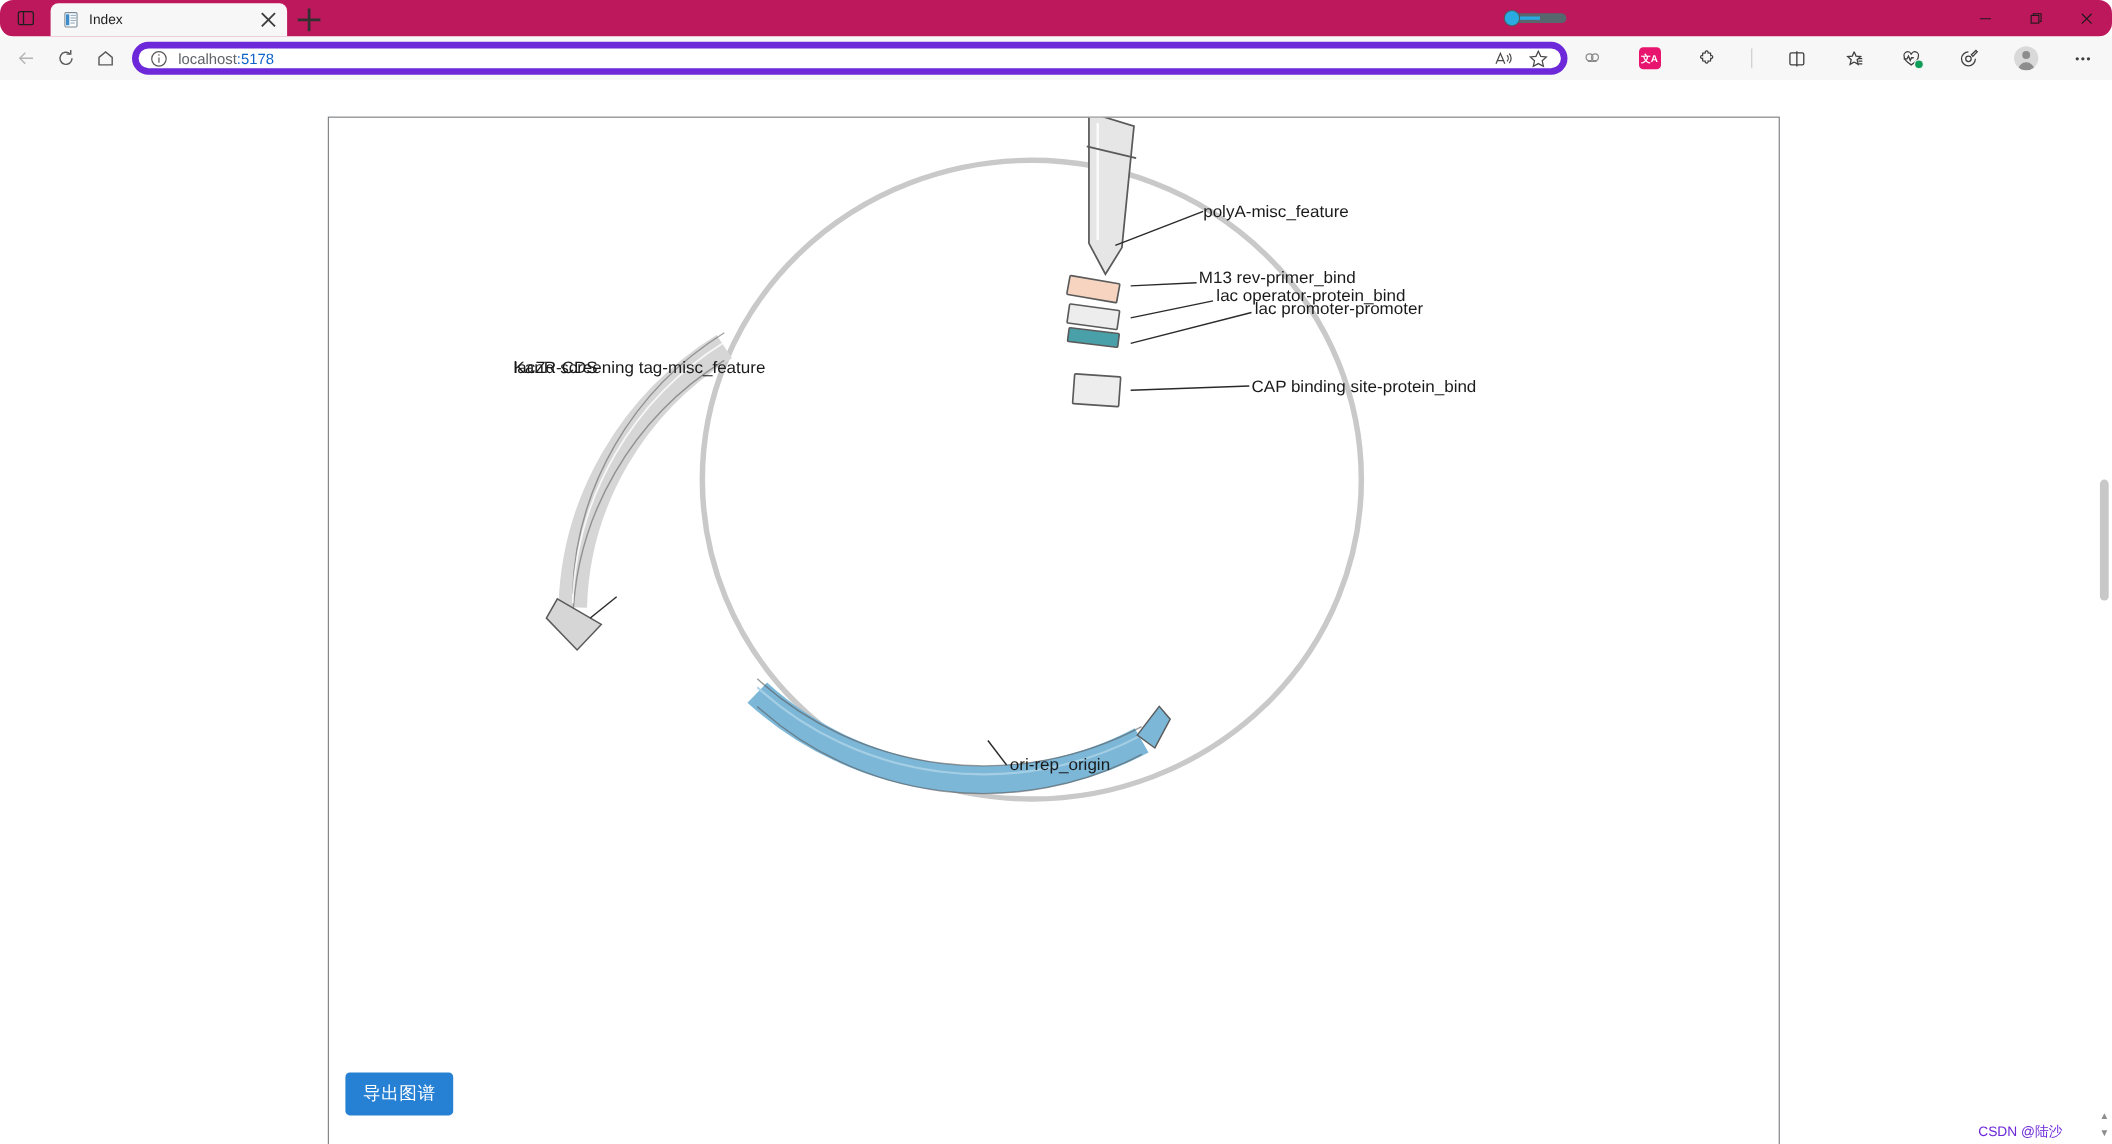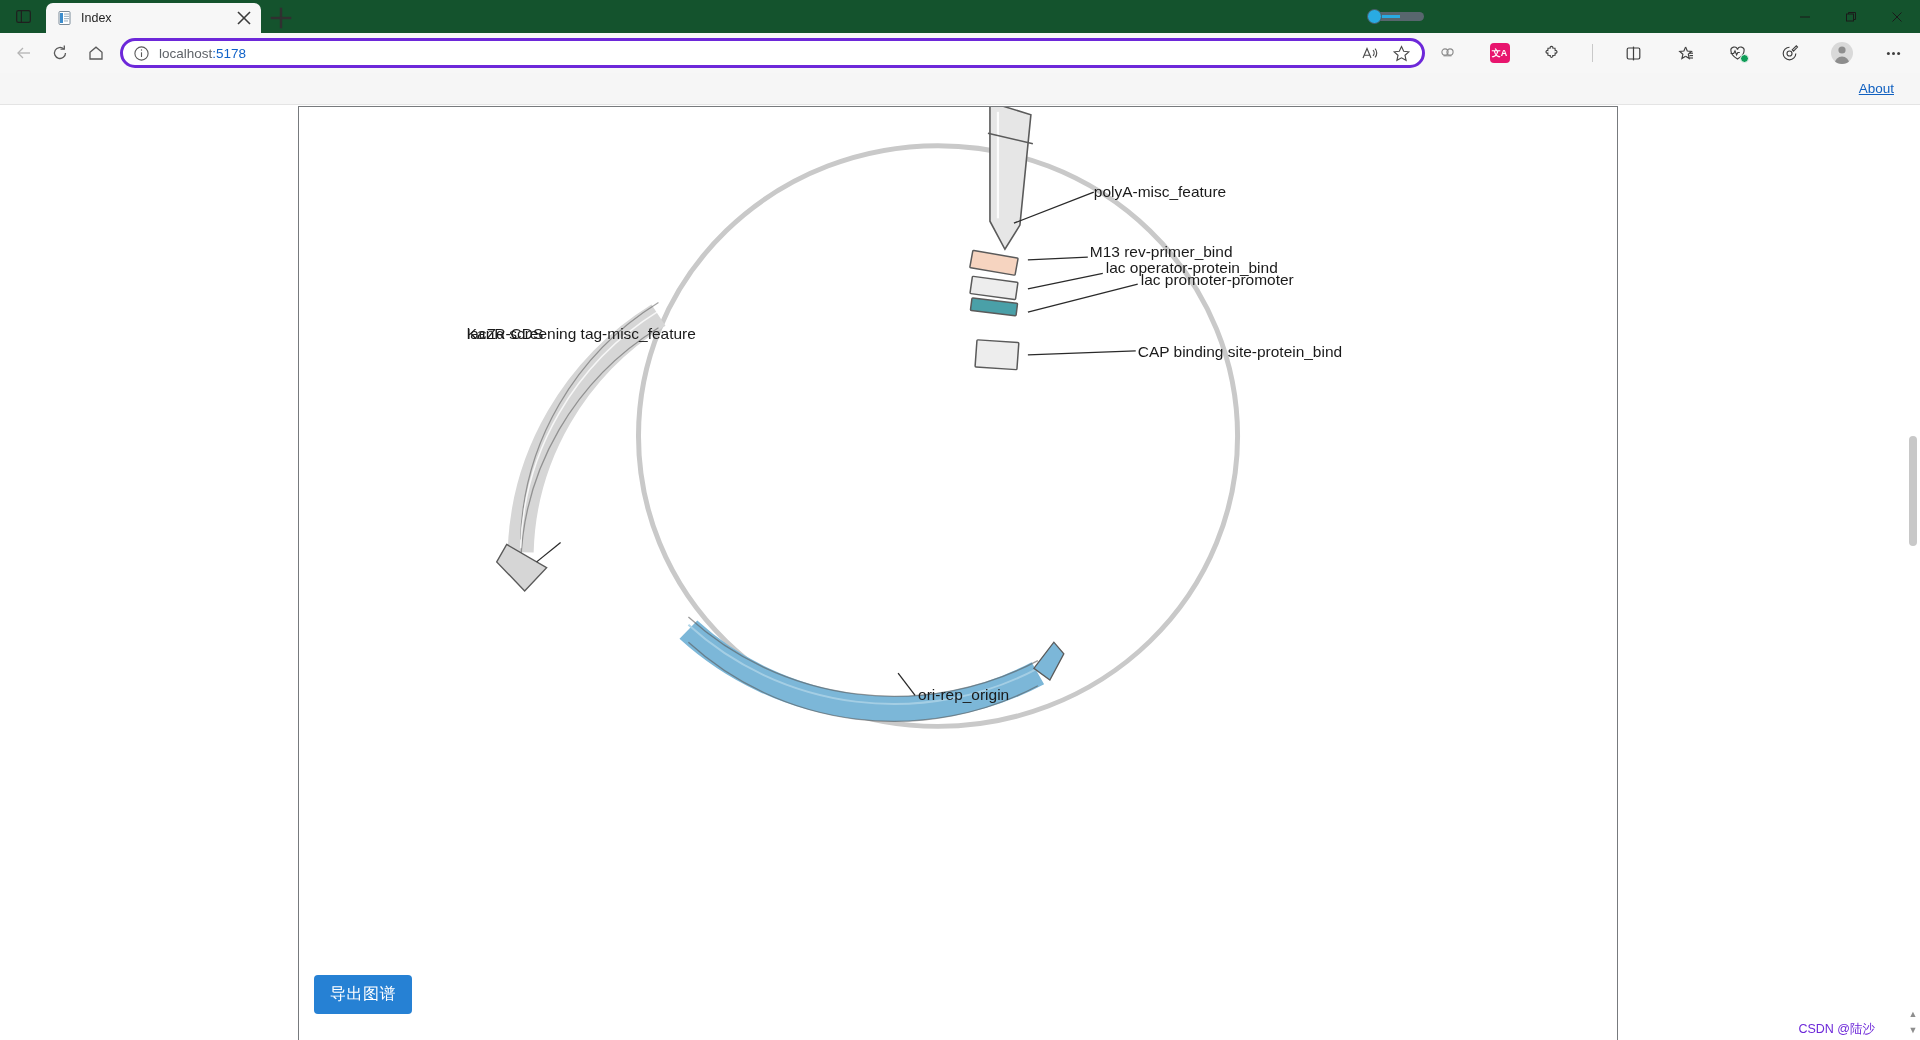--- a/index.html
+++ b/index.html
@@ -7,22 +7,23 @@
     width: 1920px; height: 1040px;
     font-family: "Liberation Sans", sans-serif;
     background: #ffffff;
     overflow: hidden;
   }
 
   
   .browser { width: 1920px; height: 1040px; position: relative; background:#fff; }
 
   .titlebar {
-    height: 33px; background: #14532d; display: flex; align-items: flex-end;
+    height: 33px; background: #be185d; display: flex; align-items: flex-end;
     position: relative;
+    border-radius: 12px;
   }
   .tab-strip-icon {
     width: 46px; height: 33px; display:flex; align-items:center; justify-content:center;
   }
   .tab-strip-icon svg { width:17px; height:17px; }
 
   .tab {
     height: 30px; min-width: 215px; max-width:215px; background:#f7f7f7;
     border-radius: 7px 7px 0 0; display:flex; align-items:center;
     padding: 0 8px 0 11px; gap:8px; position:relative;
@@ -52,21 +53,21 @@
     height: 40px; background:#f7f7f7; display:flex; align-items:center;
     padding: 0 6px; gap:0px;
   }
   .navbtn { width:36px; height:30px; display:flex; align-items:center;
             justify-content:center; border-radius:4px; color:#5a5a5a; }
   .navbtn.disabled { color:#b4b4b4; }
 
   .omnibox {
     flex:1; height:30px; background:#ffffff; border-radius:16px; margin:0 6px;
     display:flex; align-items:center; padding:0 6px 0 10px; gap:9px;
-    border:3px solid #6d28d9;
+    border:6px solid #6d28d9;
   }
   .omnibox .info-ic { width:17px; height:17px; flex:0 0 17px; color:#5a5a5a; }
   .url { flex:1; font-size:13.5px; color:#5f6368; white-space:nowrap; }
   .url .scheme { color:#5f6368; }
   .url .port { color:#0f62c9; }
   .omnibox .trail { display:flex; align-items:center; gap:2px; }
   .obtn { width:30px; height:26px; display:flex; align-items:center;
           justify-content:center; color:#4a4a4a; }
 
   .tb-right { display:flex; align-items:center; gap:19px; padding-right:4px; }
@@ -291,23 +292,20 @@
           <circle cx="4.4" cy="9.5" r="1.5"></circle>
             <circle cx="9.5" cy="9.5" r="1.5"></circle>
             <circle cx="14.6" cy="9.5" r="1.5"></circle>
         </svg>
       </div>
     </div>
   </div>
 
   <div class="page">
 
-    <div class="page-topbar">
-      <a class="about-link">About</a>
-    </div>
 
     <div class="content-card">
 
       <svg class="svgmap" viewBox="0 0 1320 1087" preserveAspectRatio="none">
 
         <circle cx="640" cy="340" r="300" fill="none" stroke="#c9c9c9" stroke-width="5"></circle>
 
         <g>
           <path d="M 360 215 A 300 300 0 0 0 222 460" fill="none" stroke="#d6d6d6" stroke-width="26" stroke-linecap="butt"></path>
           <path d="M 360 215 A 300 300 0 0 0 222 460" fill="none" stroke="#5a5a5a" stroke-width="1.3" opacity="0.55" stroke-dasharray="0" transform="translate(0,-13)"></path>

